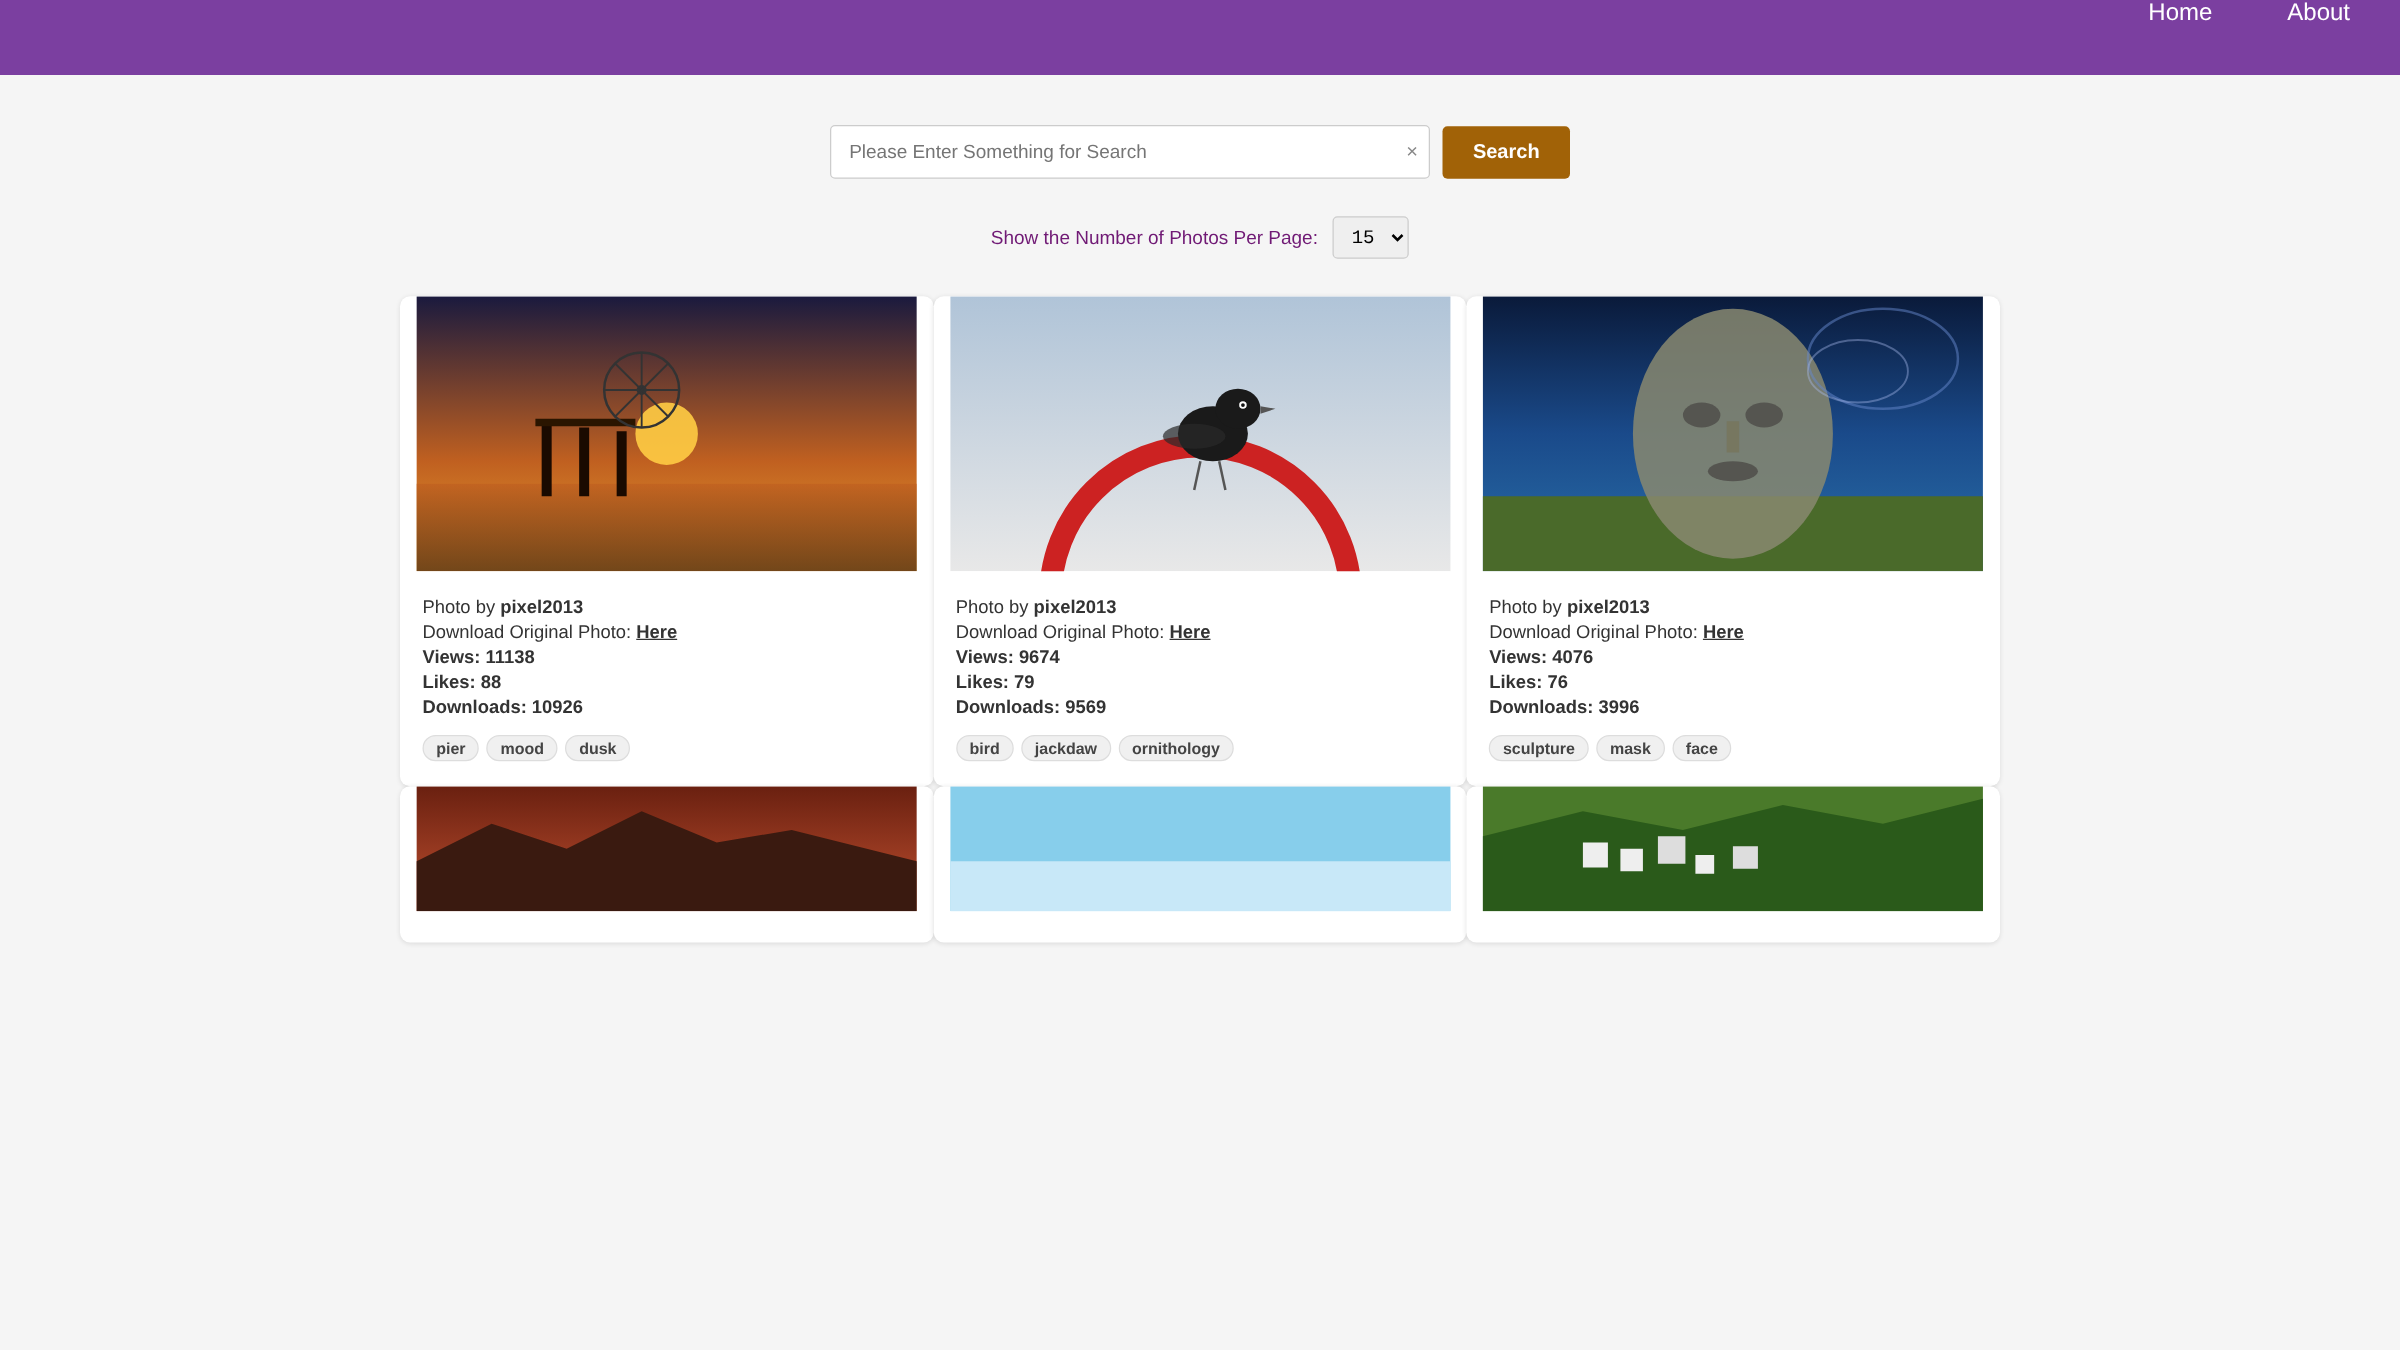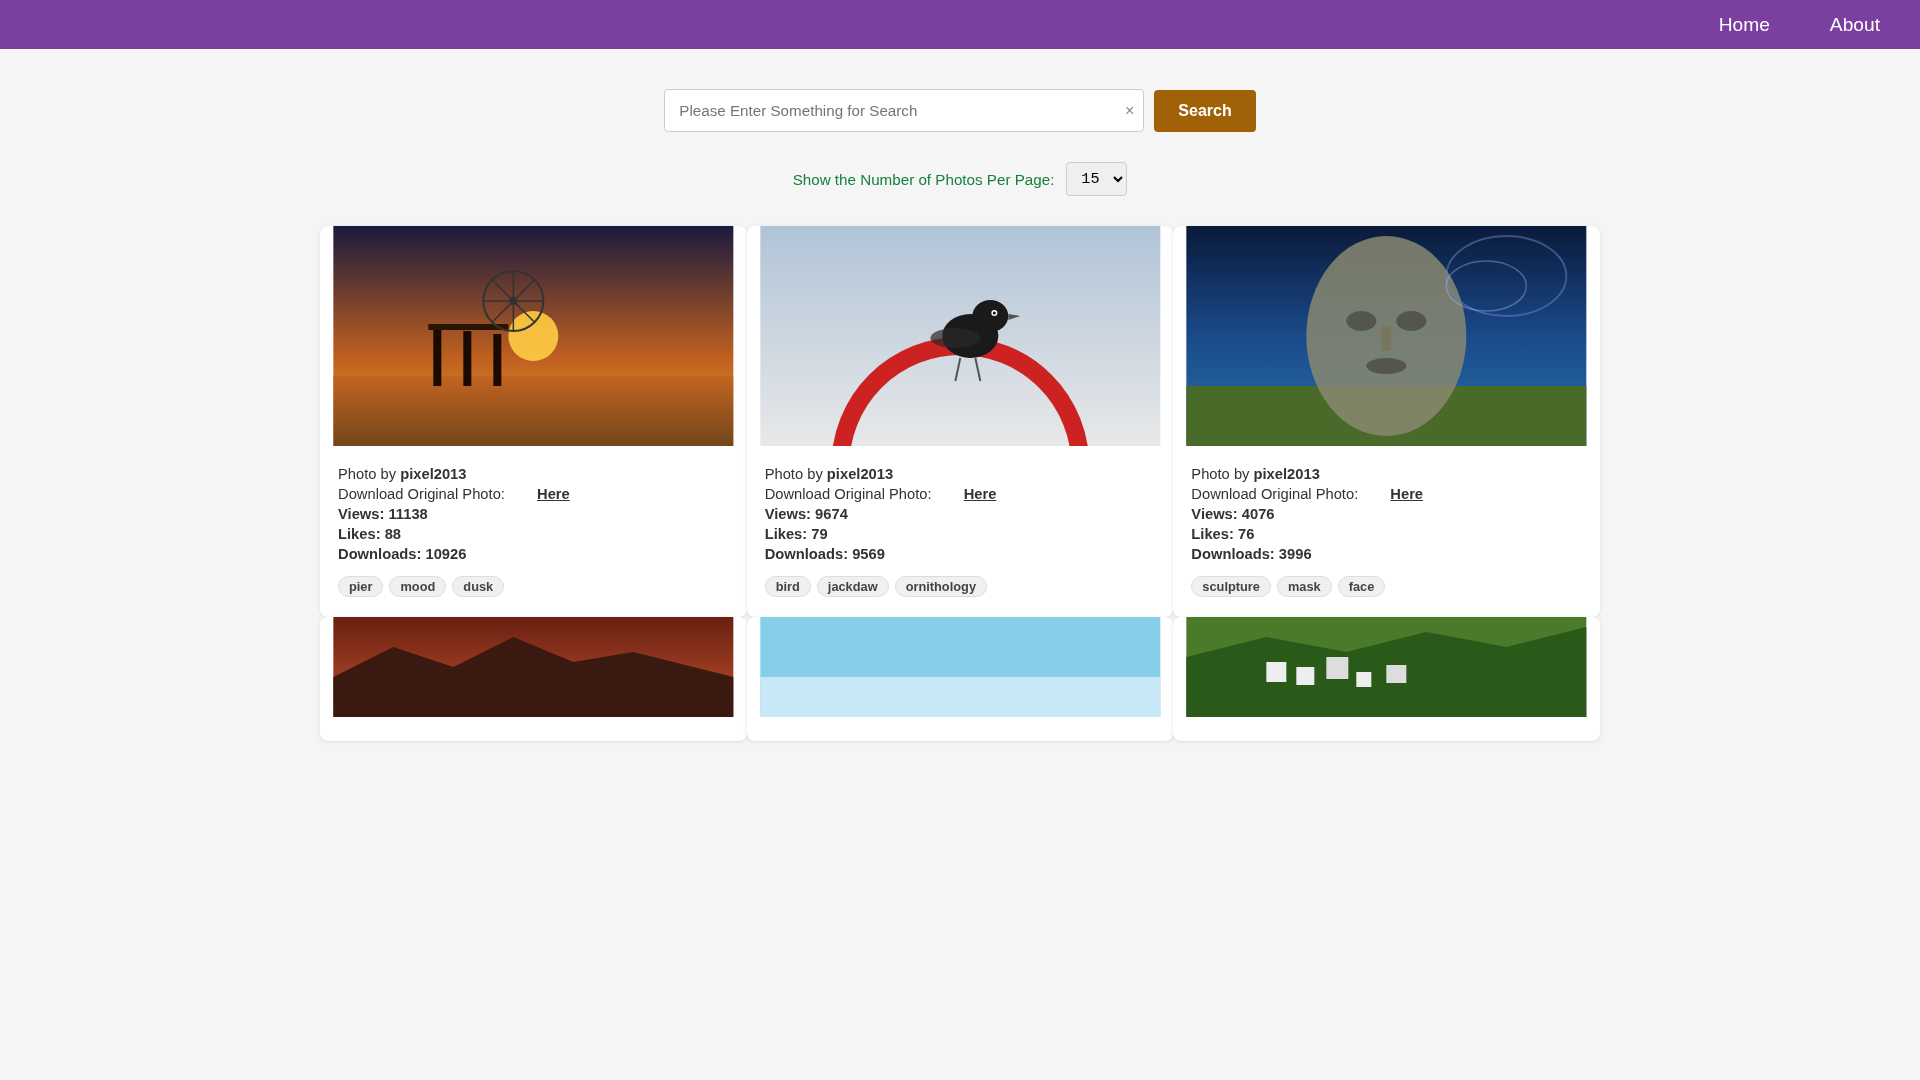--- a/index.html
+++ b/index.html
@@ -3,23 +3,22 @@
   <meta charset="utf-8">
   <style>
     * { box-sizing: border-box; margin: 0; padding: 0; }
     body { font-family: Arial, sans-serif; background: #f5f5f5; color: #333; }
 
     
     .navbar {
       background-color: #7b3fa0;
       display: flex;
       justify-content: flex-end;
-      align-items: center;
       padding: 0 40px;
-      height: 49px;
+      height: 60px;
     }
     .navbar a {
       color: white;
       text-decoration: none;
       font-size: 1.2rem;
       margin-left: 60px;
       cursor: pointer;
     }
 
     
@@ -73,21 +72,21 @@
     }
 
     
     .per-page-section {
       display: flex;
       justify-content: center;
       align-items: center;
       gap: 12px;
       margin-bottom: 30px;
     }
-    .per-page-label { font-size: 0.95rem; color: #15803d; }
+    .per-page-label { font-size: 0.95rem; color: #701a75; }
     .per-page-select {
       padding: 6px 10px;
       border: 1px solid #ccc;
       border-radius: 4px;
       font-size: 0.95rem;
       cursor: pointer;
       font-family: Liberation Mono, monospace;
     }
 
     
@@ -113,21 +112,20 @@
       color: #333;
     }
     .card-body p.bold-label {
       font-weight: bold;
     }
     .card-body span.author { font-weight: bold; }
     .card-body a.download-link {
       font-weight: bold;
       color: #333;
       text-decoration: underline;
-      margin-left: 28px;
     }
     .tags {
       display: flex;
       flex-wrap: wrap;
       gap: 6px;
       padding: 10px 18px 0 18px;
       font-weight: bold;
     }
     .tag {
       background: #f0f0f0;

